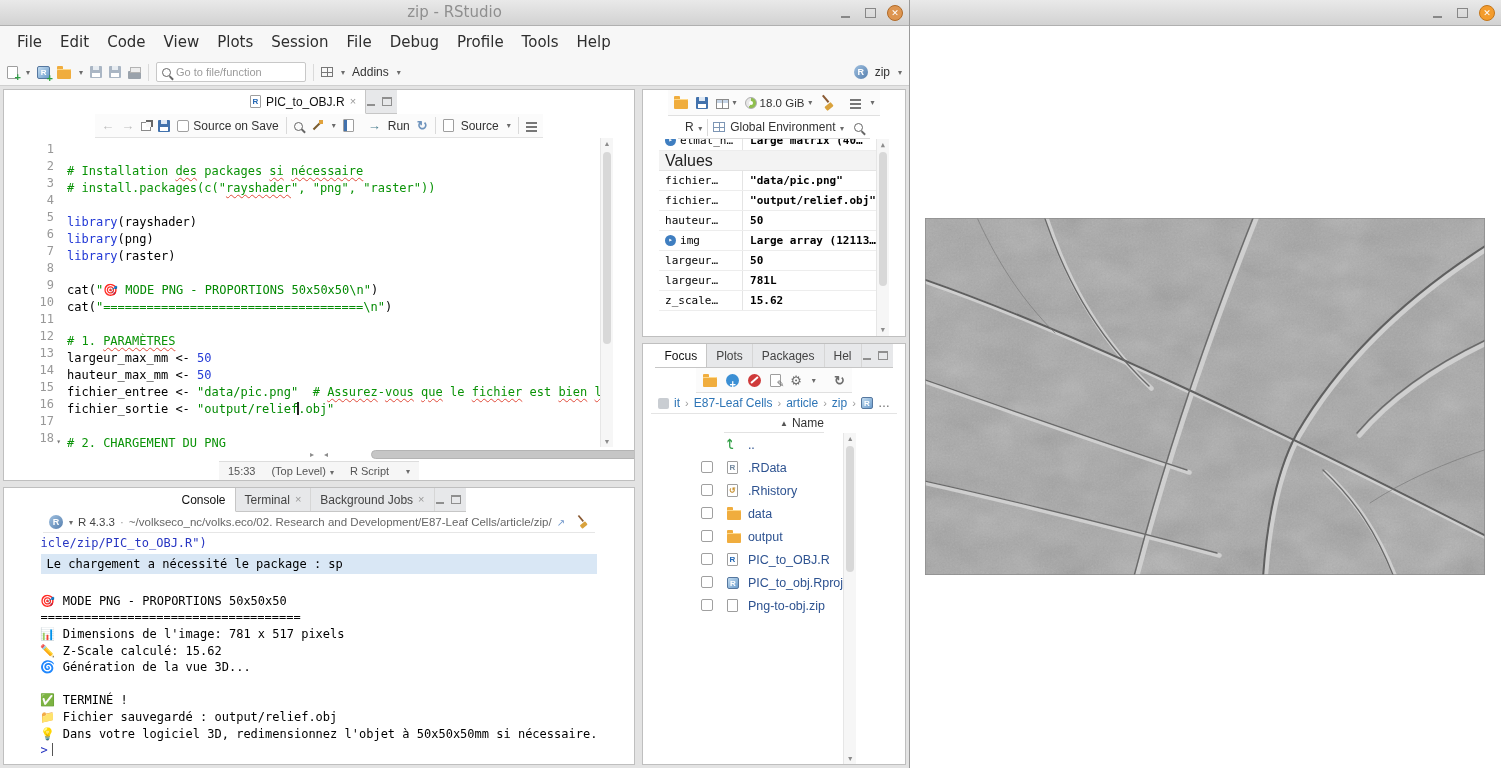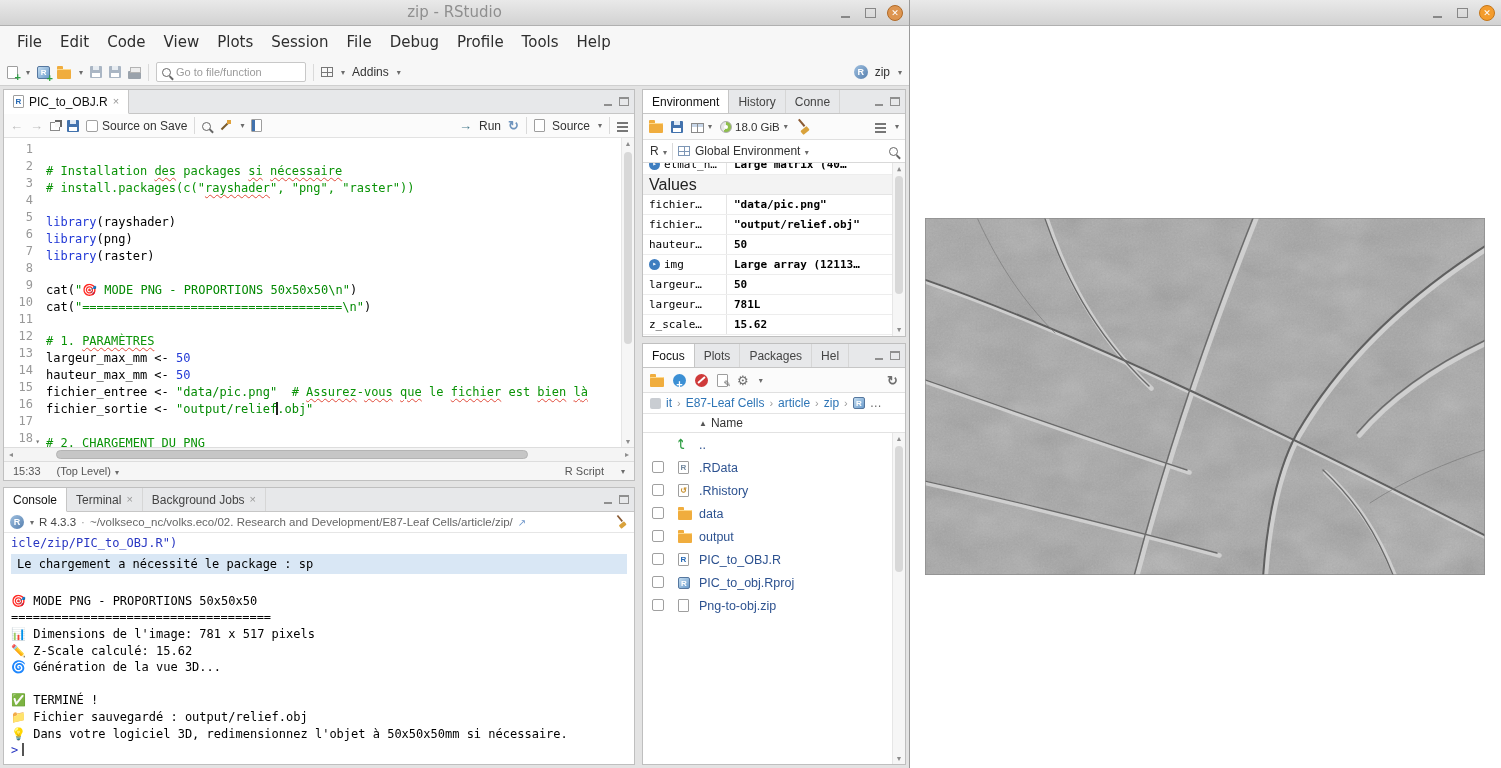--- a/index.html
+++ b/index.html
@@ -112,21 +112,21 @@
             border:1px solid #c8c8c8; border-radius:2px; background:#fff; padding:0 5px; }
   .goto-box input { border:none; outline:none; flex:1; font-size:11px; color:#333; min-width:0;
             font-family:"Liberation Sans",sans-serif; background:transparent; }
   .goto-box input::placeholder { color:#9b9b9b; }
 
   
   .workspace { height:682px; padding:3px; background:#e3e3e3; display:flex; gap:7px; }
   .col { display:flex; flex-direction:column; gap:6px; }
   .col.left { width:632px; }
   .col.right { flex:1; min-width:0; }
-  .pane { background:#fff; border:1px solid #bfbfbf; display:flex; flex-direction:column; overflow:hidden; }
+  .pane { background:#fff; border:1px solid #bfbfbf; display:flex; flex-direction:column; overflow:hidden;align-items:center; }
   .source-pane { height:392px; }
   .console-pane { flex:1; }
   .env-pane { height:248px; }
   .files-pane { flex:1; }
 
   .tabbar { height:24px; background:#e7e8ea; border-bottom:1px solid #c6c6c6; display:flex;
             align-items:stretch; flex:none; }
   .tab { display:flex; align-items:center; gap:5px; padding:0 9px; font-size:12px; color:#444;
             border-right:1px solid #d6d6d6; white-space:nowrap; }
   .tab.active { background:#fff; color:#111; margin-bottom:-1px; border-bottom:1px solid #fff;
@@ -427,37 +427,20 @@
               <div class="console-line out">📁 Fichier sauvegardé : output/relief.obj</div>
               <div class="console-line out">💡 Dans votre logiciel 3D, redimensionnez l'objet à 50x50x50mm si nécessaire.</div>
               <div class="console-line prompt">&gt;<span class="text-cursor"></span></div>
             </div>
         </div>
       </div>
 
       <div class="col right">
 
         <div class="pane env-pane">
-          <div class="tabbar">
-            <span style="display:flex;overflow:hidden">
-                <span class="tab active">
-                  <span class="tab-label">Environment</span>
-                </span>
-                <span class="tab">
-                  <span class="tab-label">History</span>
-                </span>
-                <span class="tab">
-                  <span class="tab-label">Conne</span>
-                </span>
-              </span>
-            <span class="pane-btns">
-              <span class="pane-btn pmin"></span>
-              <span class="pane-btn pmax"></span>
-            </span>
-          </div>
           <div class="env-toolbar">
             <span class="i folder"></span>
             <span class="i floppy"></span>
             <span class="icgrp">
               <span class="i table-ic"></span>
               <span class="caret">▾</span>
             </span>
             <span class="memgrp">
               <span class="i gauge"></span>
               <span>18.0 GiB</span>

